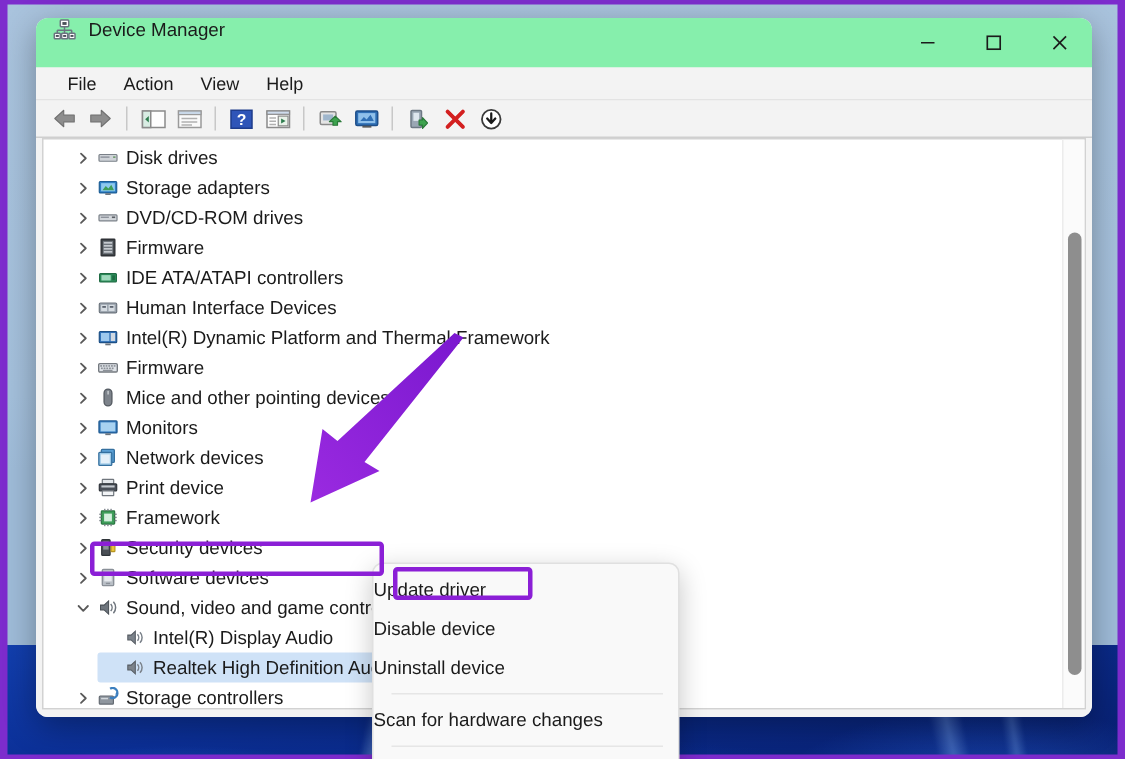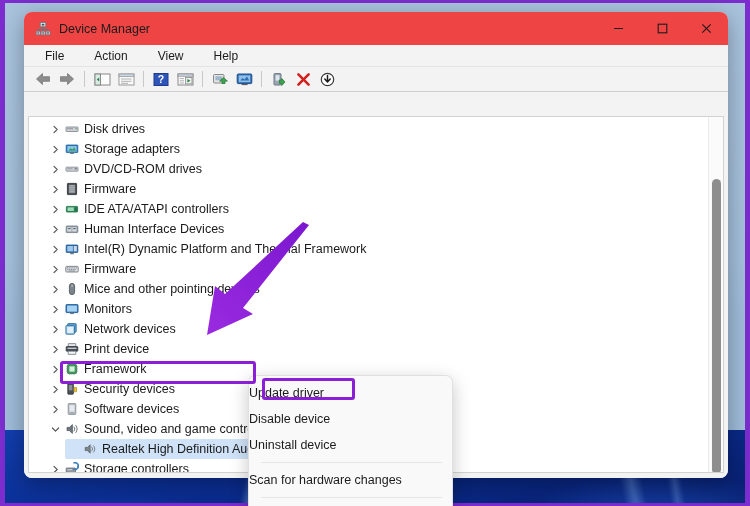--- a/index.html
+++ b/index.html
@@ -55,44 +55,44 @@
     border-radius: 8px;
     box-shadow: 0 6px 22px rgba(0,0,0,0.33);
     overflow: hidden;
     display: flex;
     flex-direction: column;
   }
 
   
   #titlebar {
     height: 33px;
-    background: #ef4444;
+    background: #86efac;
     display: flex;
-    align-items: center;
+    align-items: flex-start;
     flex: 0 0 auto;
   }
   #title-left { display: flex; align-items: center; padding-left: 11px; gap: 8px; flex: 1 1 auto; }
   #app-icon { width: 16px; height: 16px; display: block; }
   #window-title { font-size: 12.5px; color: #1b1b1b; }
   #window-buttons { display: flex; height: 33px; }
   .winbtn {
     width: 44px; height: 33px;
     display: flex; align-items: center; justify-content: center;
     color: #1b1b1b;
   }
   .winbtn svg { display: block; }
 
   
   #menubar {
     height: 22px;
     background: #f3f3f3;
     display: flex;
     align-items: center;
     padding-left: 12px;
-    gap: 12px;
+    gap: 0;
     flex: 0 0 auto;
     border-bottom: 1px solid #e3e3e3;
   }
   .menu-item {
     font-size: 12px;
     color: #1b1b1b;
     padding: 2px 9px;
     border-radius: 3px;
   }
 
@@ -119,21 +119,20 @@
     background: #f3f3f3;
     padding: 0 4px 5px 4px;
     display: flex;
   }
   #tree-panel {
     flex: 1 1 auto;
     background: #ffffff;
     border: 1px solid #d2d2d2;
     position: relative;
     overflow: hidden;
-    margin-top: 24px;
   }
   #tree {
     position: absolute;
     left: 0; top: 0; right: 15px; bottom: 0;
     padding-top: 2px;
   }
 
   .trow {
     height: 20px;
     display: flex;
@@ -647,20 +646,31 @@
               </span>
               <span class="dicon">
                 <svg width="14" height="14" viewBox="0 0 14 14">
                   <path d="M2 5.4 L4.4 5.4 L7.4 2.6 L7.4 11.4 L4.4 8.6 L2 8.6 Z" fill="#6e757d" stroke="#4a5057" stroke-width="0.7"></path>
                   <path d="M8.8 4.6 a3.6 3.6 0 0 1 0 4.8" fill="none" stroke="#6e757d" stroke-width="1"></path>
                   <path d="M10.6 3.2 a5.6 5.6 0 0 1 0 7.6" fill="none" stroke="#6e757d" stroke-width="1"></path>
                 </svg>
               </span>
               <span class="dlabel">Sound, video and game controllers</span>
             </div>
+            <div class="trow depth2">
+              <span class="chev"></span>
+              <span class="dicon">
+                <svg width="14" height="14" viewBox="0 0 14 14">
+                  <path d="M2.2 5.4 L4.4 5.4 L7.2 2.8 L7.2 11.2 L4.4 8.6 L2.2 8.6 Z" fill="#7c838b" stroke="#565c63" stroke-width="0.7"></path>
+                  <path d="M8.6 4.8 a3.2 3.2 0 0 1 0 4.4" fill="none" stroke="#7c838b" stroke-width="1"></path>
+                  <path d="M10.3 3.5 a5 5 0 0 1 0 7" fill="none" stroke="#7c838b" stroke-width="1"></path>
+                </svg>
+              </span>
+              <span class="dlabel">Intel(R) Display Audio</span>
+            </div>
             <div class="trow depth2 selected">
               <div class="selbg" style="width: 186px;"></div>
               <span class="chev"></span>
               <span class="dicon">
                 <svg width="14" height="14" viewBox="0 0 14 14">
                   <path d="M2.2 5.4 L4.4 5.4 L7.2 2.8 L7.2 11.2 L4.4 8.6 L2.2 8.6 Z" fill="#7c838b" stroke="#565c63" stroke-width="0.7"></path>
                   <path d="M8.6 4.8 a3.2 3.2 0 0 1 0 4.4" fill="none" stroke="#7c838b" stroke-width="1"></path>
                   <path d="M10.3 3.5 a5 5 0 0 1 0 7" fill="none" stroke="#7c838b" stroke-width="1"></path>
                 </svg>
               </span>

